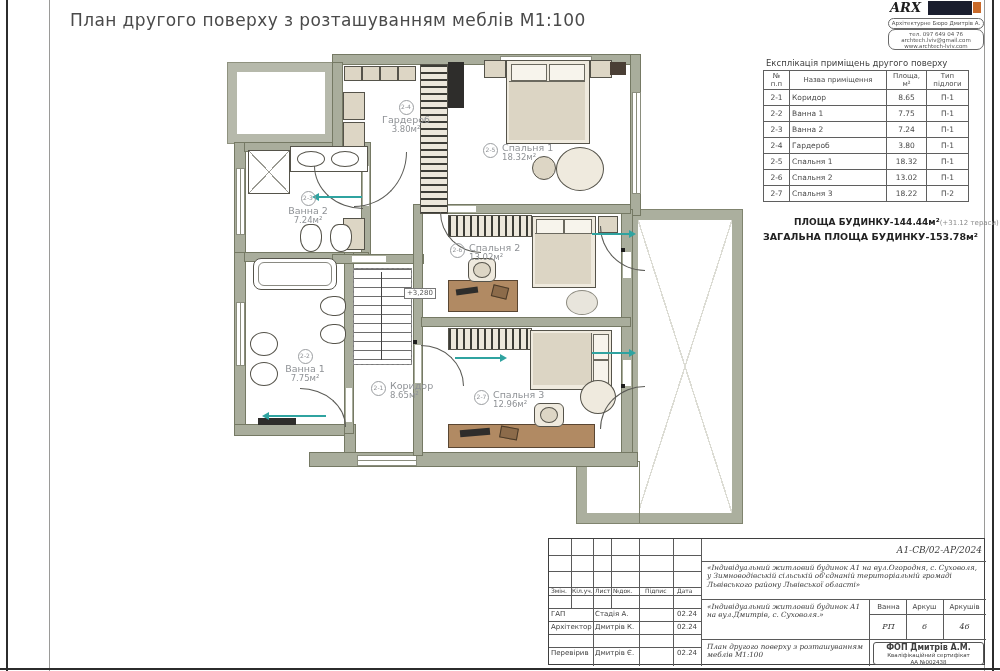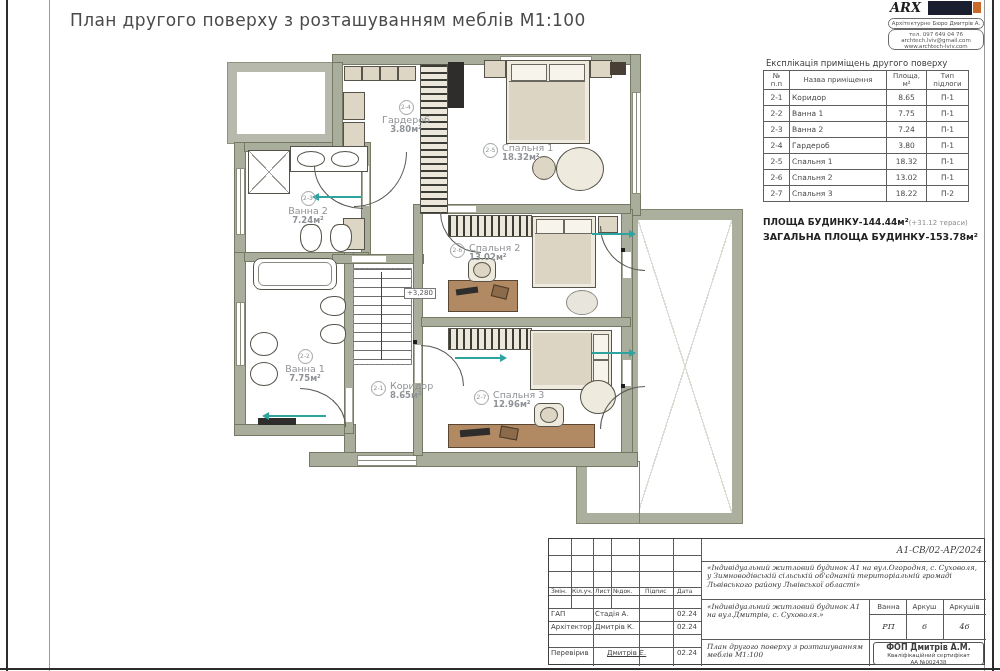--- a/index.html
+++ b/index.html
@@ -34,35 +34,35 @@
   .arc.bl{border-radius:0 0 0 100%;border-right:none;border-top:none;}
   .arc.br{border-radius:0 0 100% 0;border-left:none;border-top:none;}
   .tarr{height:2px;background:#2fa3a0;}
   .tarr:after{content:"";position:absolute;top:-3px;width:0;height:0;border-top:4px solid transparent;border-bottom:4px solid transparent;}
   .tarr.l:after{left:-6px;border-right:7px solid #2fa3a0;}
   .tarr.r:after{right:-6px;border-left:7px solid #2fa3a0;}
   .hinge{width:4px;height:4px;background:#1e1e1e;}
   
   .rlabel{color:#8f9296;text-align:center;line-height:1.1;}
   .rlabel .rname{font-size:9.5px;display:block;}
-  .rlabel .rarea{font-size:8.5px;display:block;font-weight:bold;}
+  .rlabel .rarea{font-size:8.5px;display:block;}
   .rlabel.rowlb{display:flex;align-items:flex-start;gap:4px;text-align:left;}
   .tagc{display:inline-flex;align-items:center;justify-content:center;width:13px;height:13px;border:1px solid #9a9da0;border-radius:50%;font-size:6px;color:#8f9296;flex:0 0 auto;}
   .lvl{font-size:7px;color:#555;border:1px solid #777;background:#fff;padding:0 2px;line-height:9px;}
   
   .ttl{font-size:17px;color:#4a4a4a;letter-spacing:.4px;}
   .exp-title{font-size:8.5px;color:#3f3f3f;}
   table.exp{border-collapse:collapse;table-layout:fixed;width:205px;font-size:7.5px;color:#4a4a4a;}
   table.exp th,table.exp td{border:1px solid #5f5f5f;padding:1px 2px;white-space:pre-line;overflow:hidden;}
   table.exp th{font-weight:normal;font-size:7px;text-align:center;}
   table.exp td{height:13px;}
   .cnum{text-align:center;}
   .totrow td{font-weight:bold;}
   .totrow .u{text-decoration:underline;}
-  .sum1{font-size:9px;font-weight:bold;color:#222;}
+  .sum1{font-size:9px;font-weight:bold;color:#222;margin-left:31px;}
   .sum1 small{font-weight:normal;font-size:7px;color:#8a8a8a;}
   .sum2{font-size:9.5px;font-weight:bold;color:#222;}
   .sumnote{font-size:7px;color:#9a9a9a;width:205px;line-height:1.25;}
   
   .lg-box{border:1px solid #6a6a6a;border-radius:7px;background:#fff;overflow:hidden;}
   .lg-brand{font-weight:bold;font-style:italic;font-size:13px;color:#1c1c1c;font-family:"DejaVu Serif",serif;}
   .lg-small{font-size:5.5px;line-height:1.1;color:#555;text-align:center;}
   
   .stamp{border:1.5px solid #3f3f3f;background:#fff;}
   .sline{background:#5a5a5a;}
@@ -357,21 +357,21 @@
     <div class="abs stxt" style="left:96px;top:49px;font-size:6px;">Підпис</div>
     <div class="abs stxt" style="left:128px;top:49px;font-size:6px;">Дата</div>
 
     <div class="abs stxt" style="left:2px;top:71px;">ГАП</div>
     <div class="abs stxt" style="left:46px;top:71px;">Стадія А.</div>
     <div class="abs stxt" style="left:128px;top:71px;">02.24</div>
     <div class="abs stxt" style="left:2px;top:84px;">Архітектор</div>
     <div class="abs stxt" style="left:46px;top:84px;">Дмитрів К.</div>
     <div class="abs stxt" style="left:128px;top:84px;">02.24</div>
     <div class="abs stxt" style="left:2px;top:110px;">Перевірив</div>
-    <div class="abs stxt" style="left:58px;top:110px;text-decoration:underline;">Дмитрів Є.</div>
+    <div class="abs stxt" style="left:46px;top:110px;">Дмитрів Є.</div>
     <div class="abs stxt" style="left:128px;top:110px;">02.24</div>
 
     <div class="abs sline" style="left:152px;top:22px;width:285px;height:1px;"></div>
     <div class="abs stxt sital scode" style="left:305px;top:6px;width:128px;text-align:right;">А1-СВ/02-АР/2024</div>
     <div class="abs stxt sital" style="left:158px;top:25px;width:275px;font-size:7.2px;">«Індивідуальний житловий будинок А1 на вул.Огородня, с. Суховоля, у Зимноводівській сільській об'єднаній територіальній громаді Львівського району Львівської області»</div>
     <div class="abs sline" style="left:152px;top:60px;width:285px;height:1px;"></div>
     <div class="abs stxt sital" style="left:158px;top:64px;width:158px;font-size:7.2px;">«Індивідуальний житловий будинок А1 на вул.Дмитрів, с. Суховоля.»</div>
 
     <div class="abs sline" style="left:320px;top:60px;width:1px;height:67px;"></div>
     <div class="abs sline" style="left:357px;top:60px;width:1px;height:40px;"></div>

